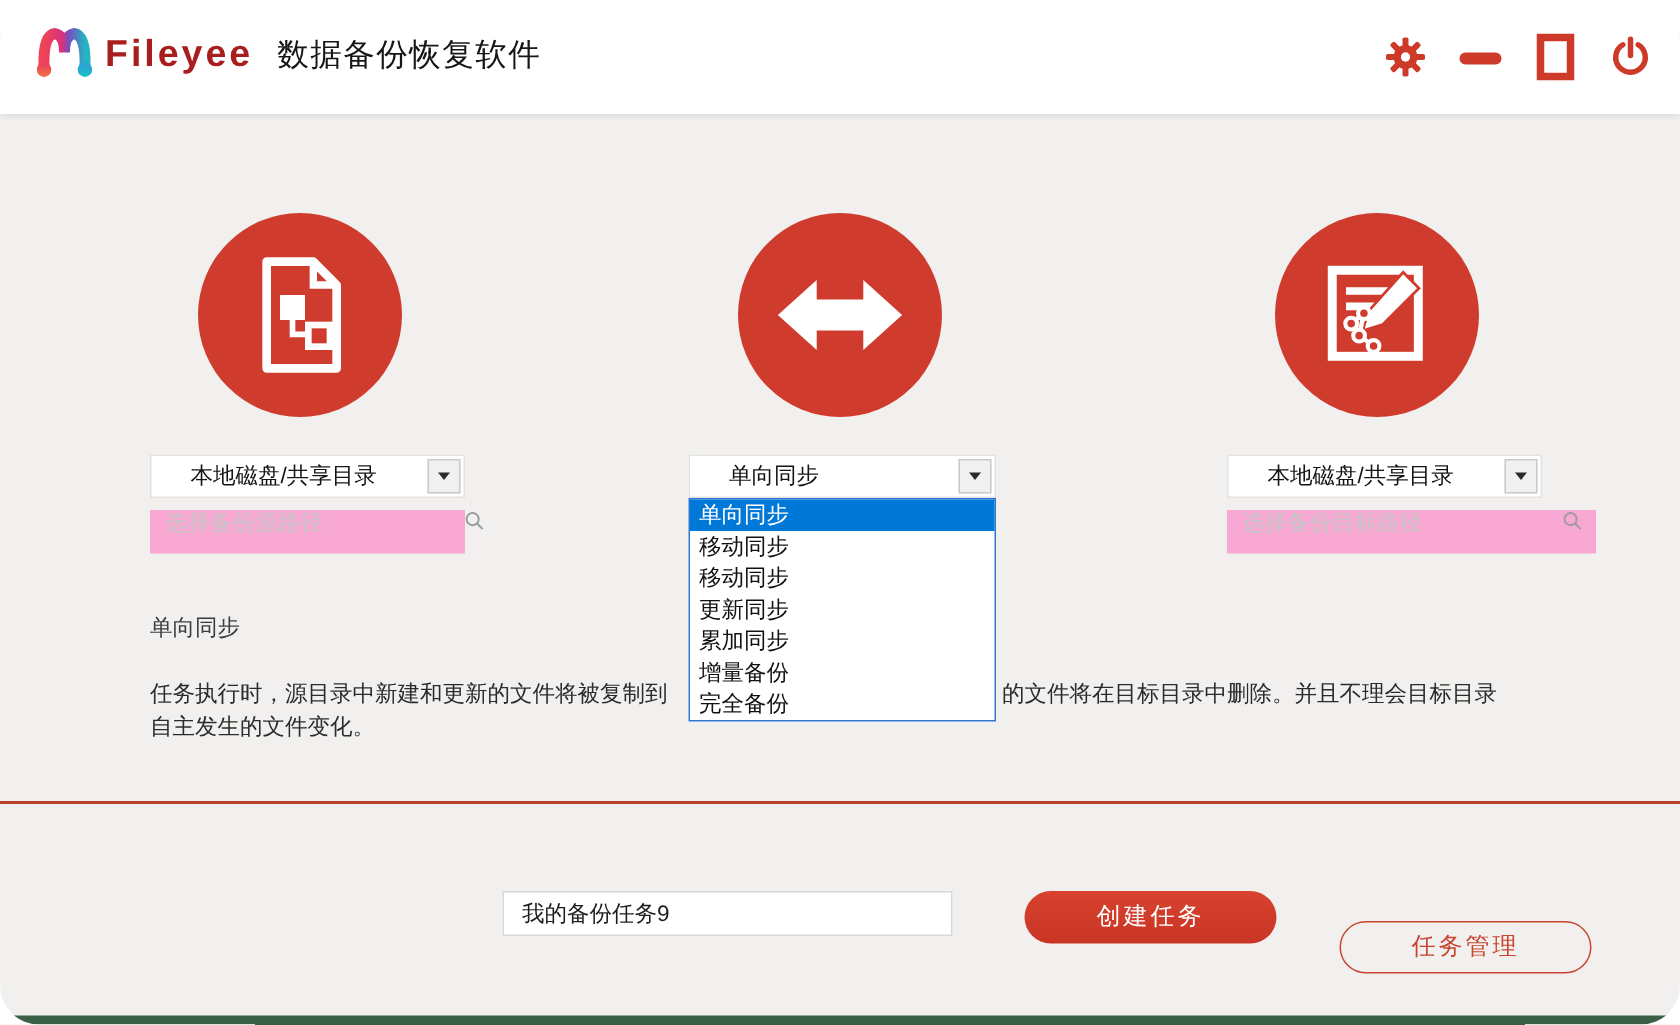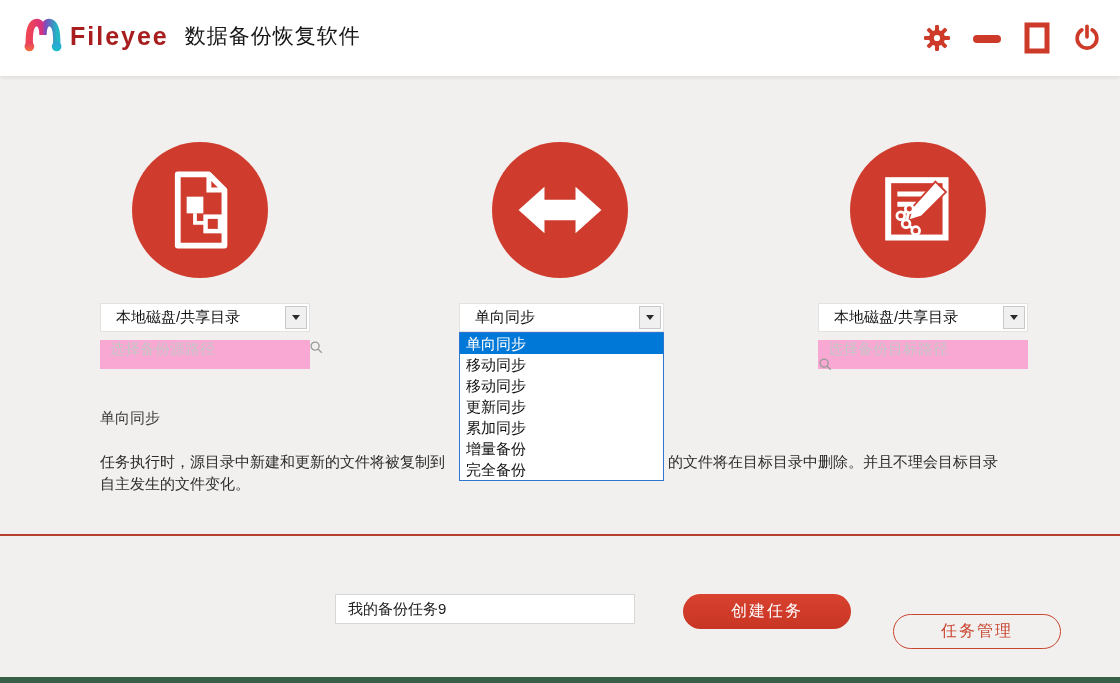--- a/index.html
+++ b/index.html
@@ -1,47 +1,47 @@
 <!DOCTYPE html>
 <html><head>
 <meta charset="utf-8">
 <style>
   html,body{margin:0;padding:0;}
   body{font-family:"Liberation Sans","DejaVu Sans",sans-serif;}
-  .app{position:relative;width:1120px;height:683px;background:#f2f0ef;overflow:hidden;}
+  .app{position:relative;width:1120px;height:683px;background:#f2f0ef;overflow:hidden;border-radius:26px;}
 
   
   .header{position:absolute;left:0;top:0;width:1120px;height:76px;background:#ffffff;
           box-shadow:0 2px 4px rgba(0,0,0,0.08);z-index:5;}
   .brand-row{position:absolute;left:22px;top:14px;display:flex;align-items:center;}
   .logo-m{width:42px;height:44px;}
   .brand{font-size:25px;font-weight:bold;color:#a81e1e;letter-spacing:2px;margin-left:6px;}
   .app-title{font-size:21px;color:#161616;margin-left:16px;letter-spacing:1px;}
   .win-controls{position:absolute;right:18px;top:0;height:76px;display:flex;align-items:center;gap:20px;}
   .win-btn{width:30px;height:34px;border:none;background:transparent;padding:0;cursor:pointer;
            display:flex;align-items:center;justify-content:center;}
 
   
   .circle{position:absolute;top:142px;width:136px;height:136px;border-radius:50%;
           background:#cf3c2e;display:flex;align-items:center;justify-content:center;}
   .circle.src{left:132px;} .circle.mid{left:492px;} .circle.dst{left:850px;}
 
   
   .combo{position:absolute;top:303px;height:29px;background:#ffffff;border:1px solid #e4e2e1;
          box-sizing:border-box;display:flex;align-items:center;cursor:pointer;}
-  .combo .txt{flex:1;font-size:15px;color:#141414;padding-left:15px;white-space:nowrap;overflow:hidden;}
+  .combo .txt{flex:1;font-size:15px;color:#141414;padding-left:26px;white-space:nowrap;overflow:hidden;}
   .combo .arrow-btn{width:22px;height:23px;margin-right:2px;background:#f0f0f0;border:1px solid #c9c9c9;
                     box-sizing:border-box;display:flex;align-items:center;justify-content:center;}
   .combo .tri{width:0;height:0;border-left:4px solid transparent;border-right:4px solid transparent;
               border-top:5px solid #2b2b2b;}
   .combo.src{left:100px;width:210px;} .combo.mid{left:459px;width:205px;} .combo.dst{left:818px;width:210px;}
 
   
   .path-box{position:absolute;top:340px;height:29px;background:#f9a8d4;display:flex;align-items:flex-start;box-sizing:border-box;}
-  .path-box.src{left:100px;width:210px;} .path-box.dst{left:818px;width:210px;flex-direction:column;}
+  .path-box.src{left:100px;width:210px;} .path-box.dst{left:818px;width:246px;}
   .path-box input{flex:1;border:none;outline:none;font-size:15px;color:#444;padding:0 0 0 10px;
                   background:transparent;font-family:inherit;}
   .path-box input::placeholder{color:#c6c6c6;}
   .path-box .mag{margin-right:8px;flex:0 0 auto;}
 
   
   .dropdown{position:absolute;left:459px;top:332px;width:205px;background:#ffffff;
             border:1px solid #2f76d3;box-sizing:border-box;z-index:10;}
   .dropdown .opt{height:21px;line-height:21px;font-size:15px;color:#111;padding-left:6px;cursor:pointer;}
   .dropdown .opt.selected{background:#0078d7;color:#ffffff;}

